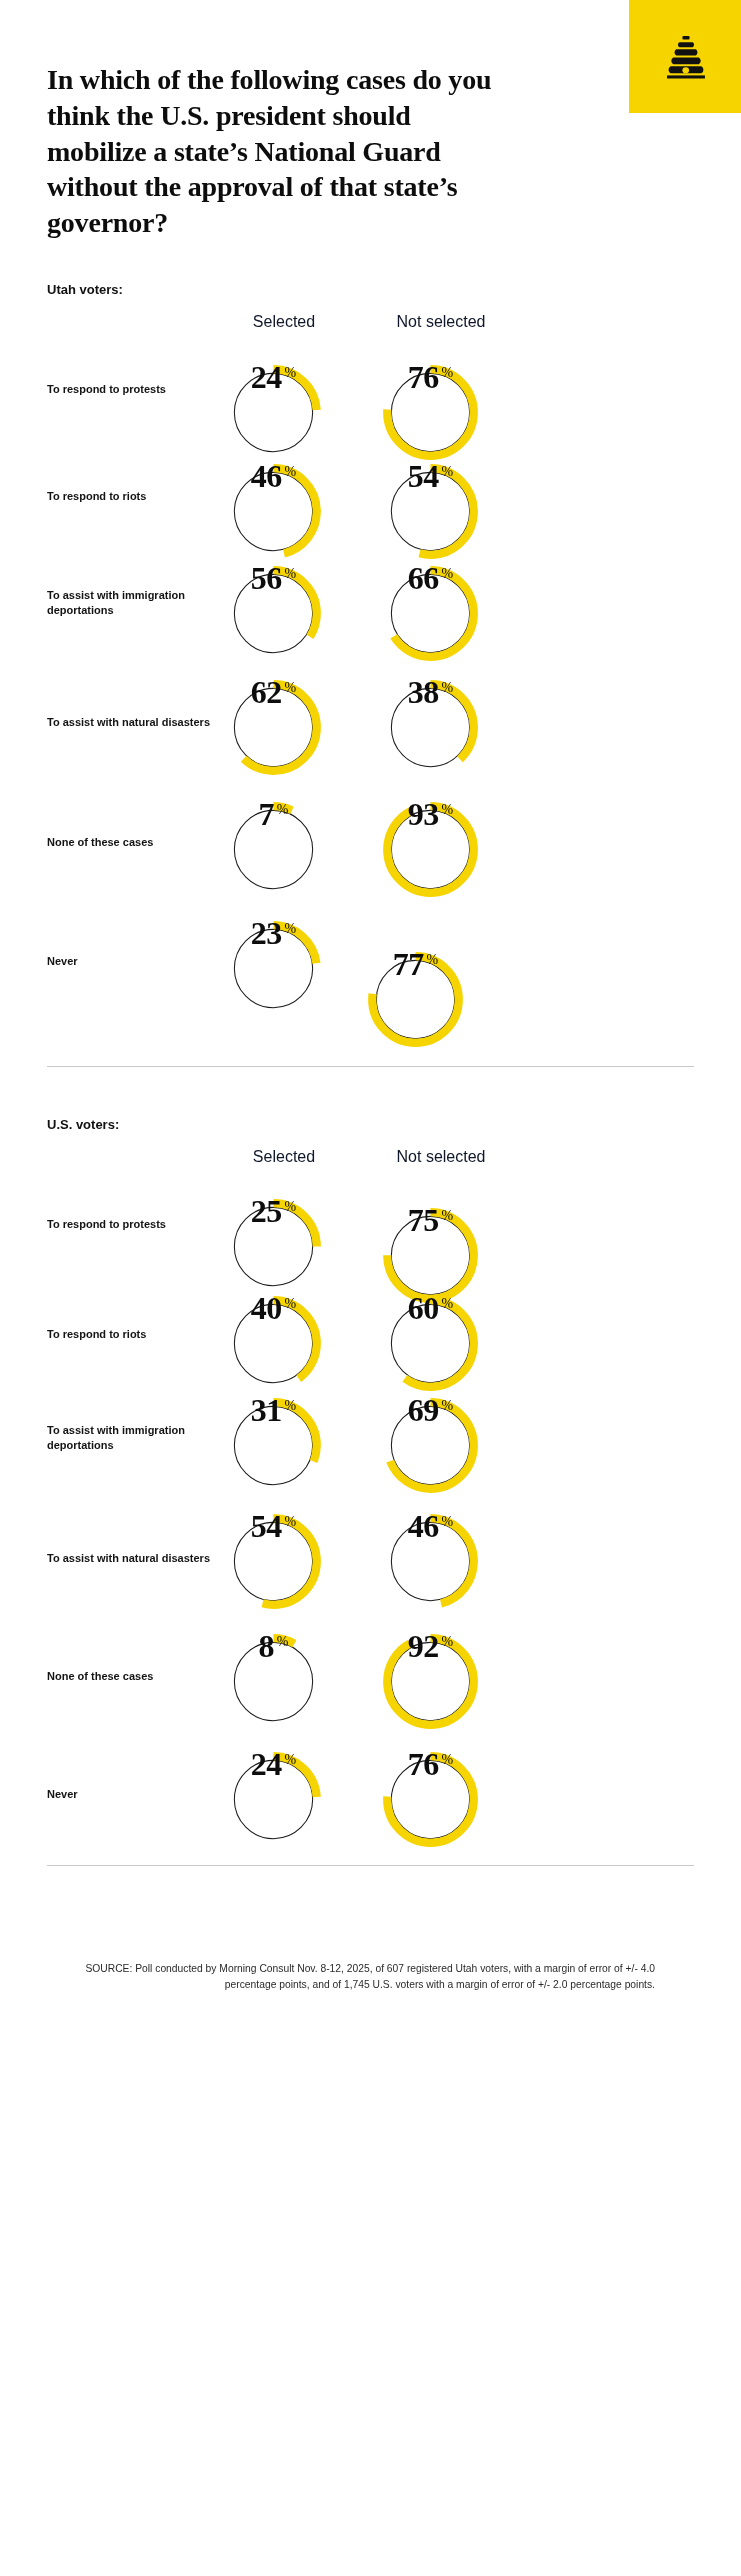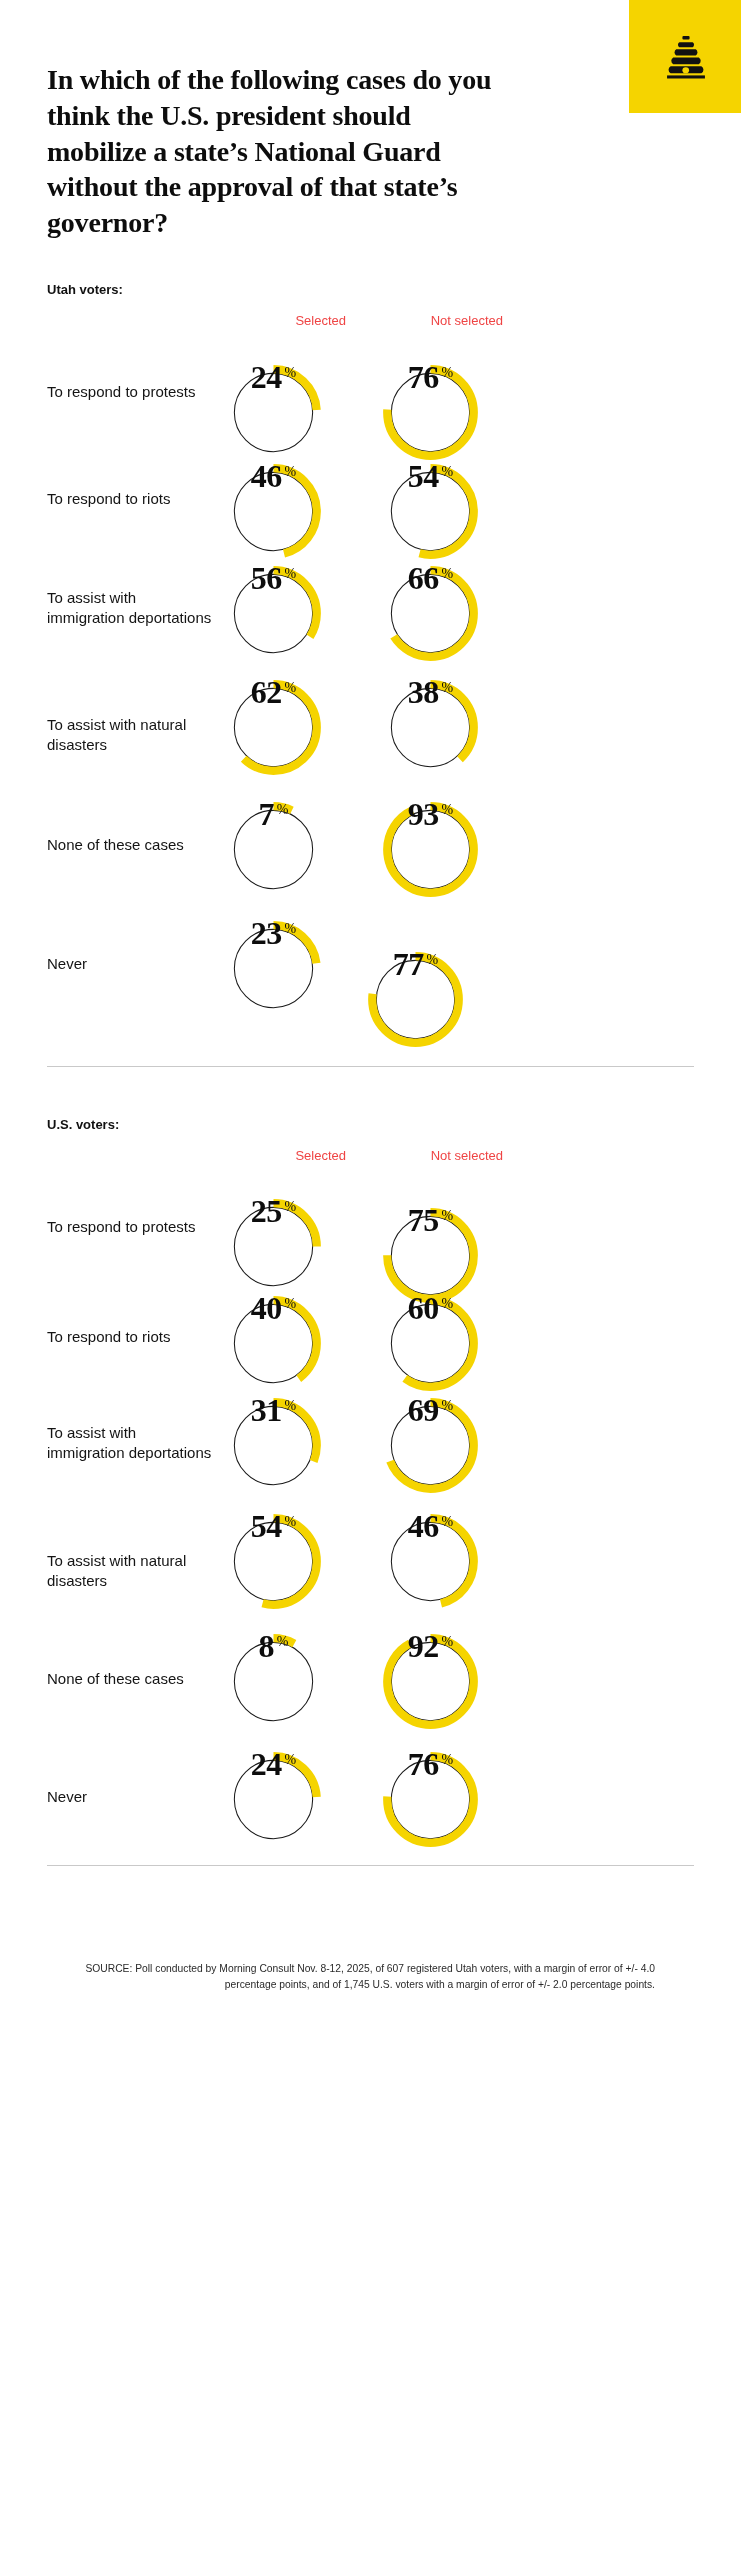--- a/index.html
+++ b/index.html
@@ -52,32 +52,33 @@
   
   .section-label {
     position: absolute;
     left: 47px;
     font-size: 13px;
     font-weight: bold;
     color: #111;
   }
   .col-head {
     position: absolute;
-    font-size: 13px;
-    color: #ef4444;
-    text-align: right;
+    font-size: 16px;
+    color: #0f172a;
+    text-align: center;
     width: 124px;
   }
   .row-label {
     position: absolute;
     left: 47px;
     width: 170px;
-    font-size: 15px;
+    font-size: 11px;
     line-height: 1.32;
     color: #141414;
+    font-weight: bold;
   }
   .donut-wrap {
     position: absolute;
     width: 103px;
     height: 103px;
   }
   .donut-wrap svg { display: block; }
   .donut-value {
     position: absolute;
     inset: 0;

